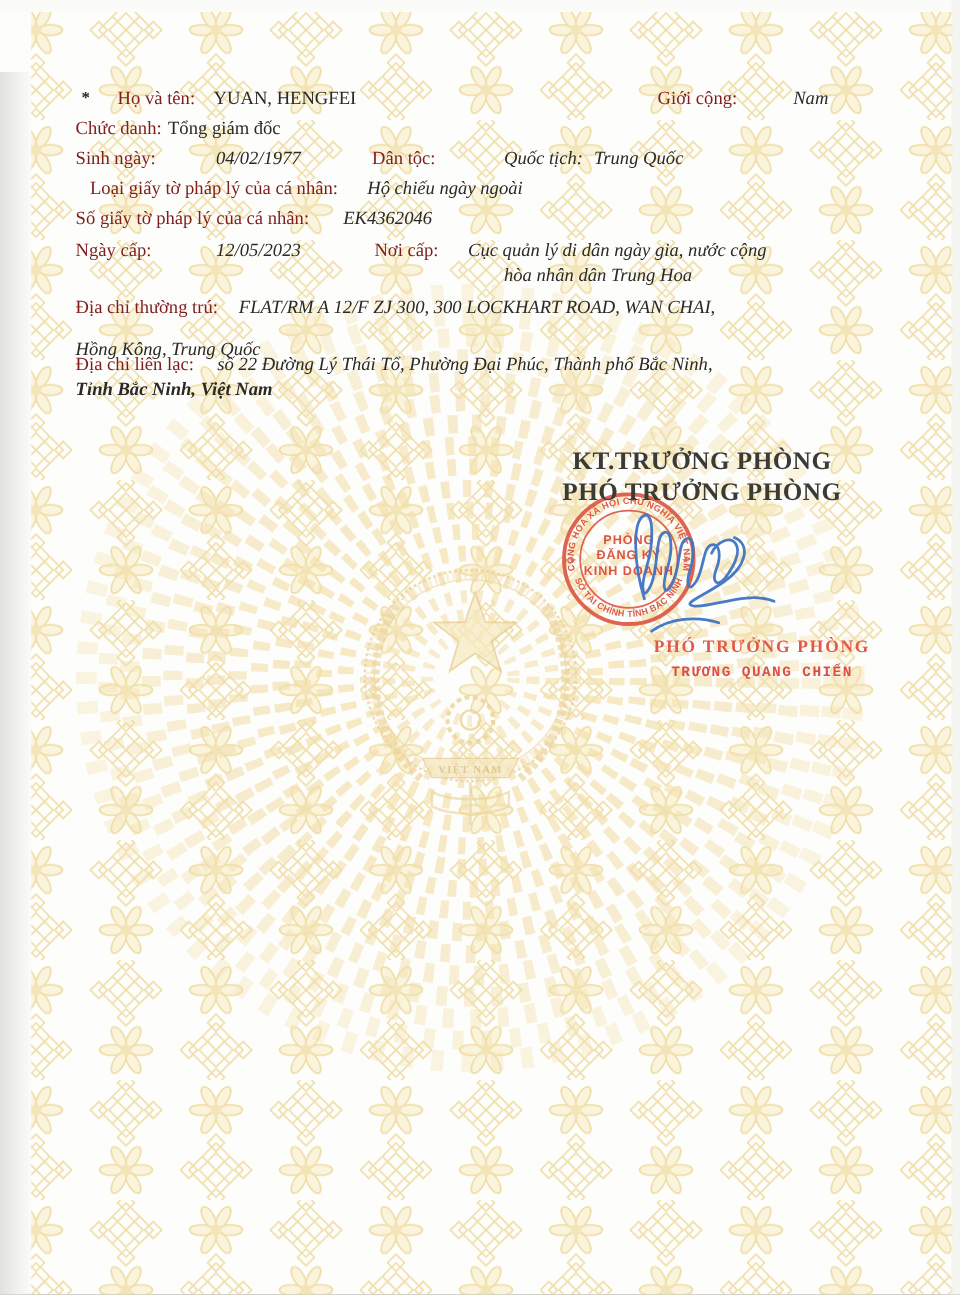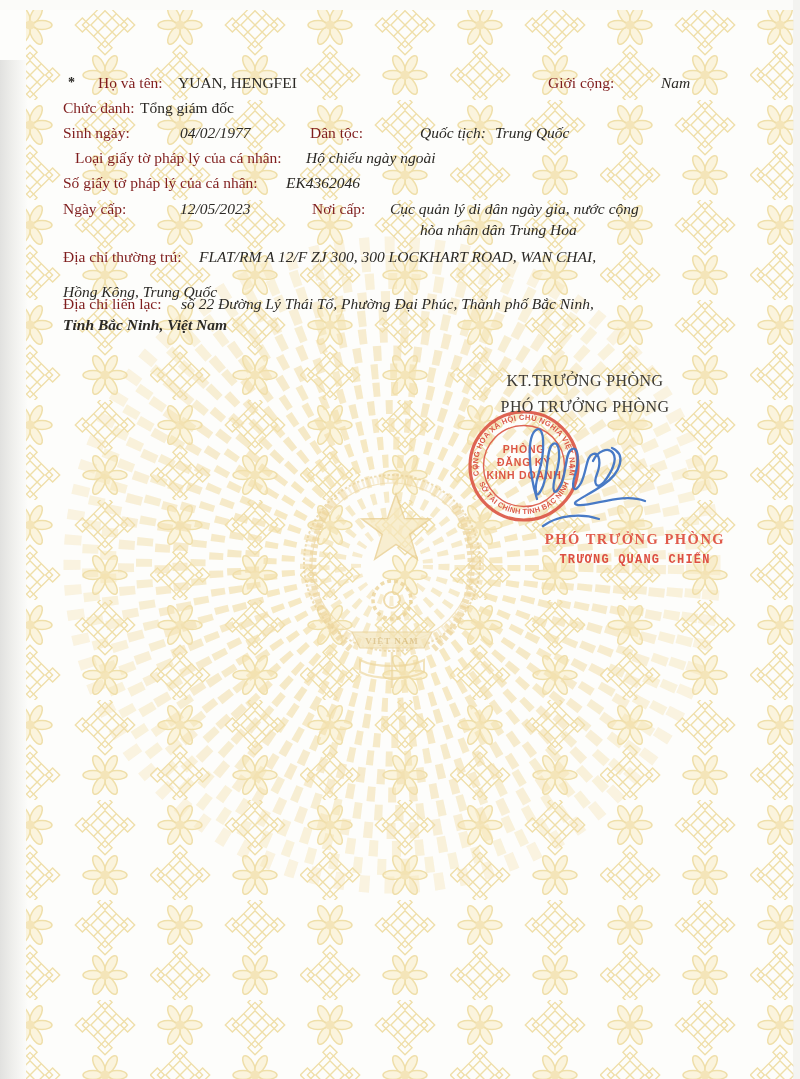--- a/index.html
+++ b/index.html
@@ -10,21 +10,21 @@
     color:#2b2925;
   }
   .bg-svg{position:absolute;left:0;top:0;z-index:0;}
   .txt{position:absolute;z-index:3;font-size:15.5px;line-height:21px;white-space:nowrap;}
   .lbl{color:#7f1d1d;}
   .val{font-style:italic;}
   .abs{position:absolute;}
   .marker{font-weight:bold;font-size:14px;}
   .title-line{
     position:absolute;z-index:3;width:260px;text-align:center;
-    font-weight:normal;font-size:16px;letter-spacing:.4px;color:#3c3a35;white-space:nowrap;
+    font-weight:bold;font-size:21px;letter-spacing:.4px;color:#3c3a35;white-space:nowrap;
   }
   .signer{position:absolute;z-index:4;width:240px;text-align:center;font-weight:bold;white-space:nowrap;}
   .signer-title{font-size:14.5px;letter-spacing:1.5px;color:#e05a4b;}
   .signer-name{font-size:12px;letter-spacing:1.2px;color:#dd4f42;font-family:Liberation Mono, monospace;}
   .edge-left{position:absolute;left:0;top:60px;width:28px;height:1019px;z-index:2;
     background:linear-gradient(to right,#d8d8d6 0%,#eaeae7 45%,rgba(255,255,255,0) 100%);opacity:.75;}
   .edge-top{position:absolute;left:0;top:0;width:100%;height:10px;background:#fbfbf9;z-index:2;}
   .edge-right{position:absolute;right:0;top:0;width:7px;height:100%;background:#efefec;opacity:.7;z-index:2;}
   .stamp-inner-text{font-family:"Liberation Sans",sans-serif;font-weight:bold;fill:#da4937;letter-spacing:.8px;}
   .stamp-arc-text{font-family:"Liberation Sans",sans-serif;font-weight:bold;fill:#d94d3c;}

